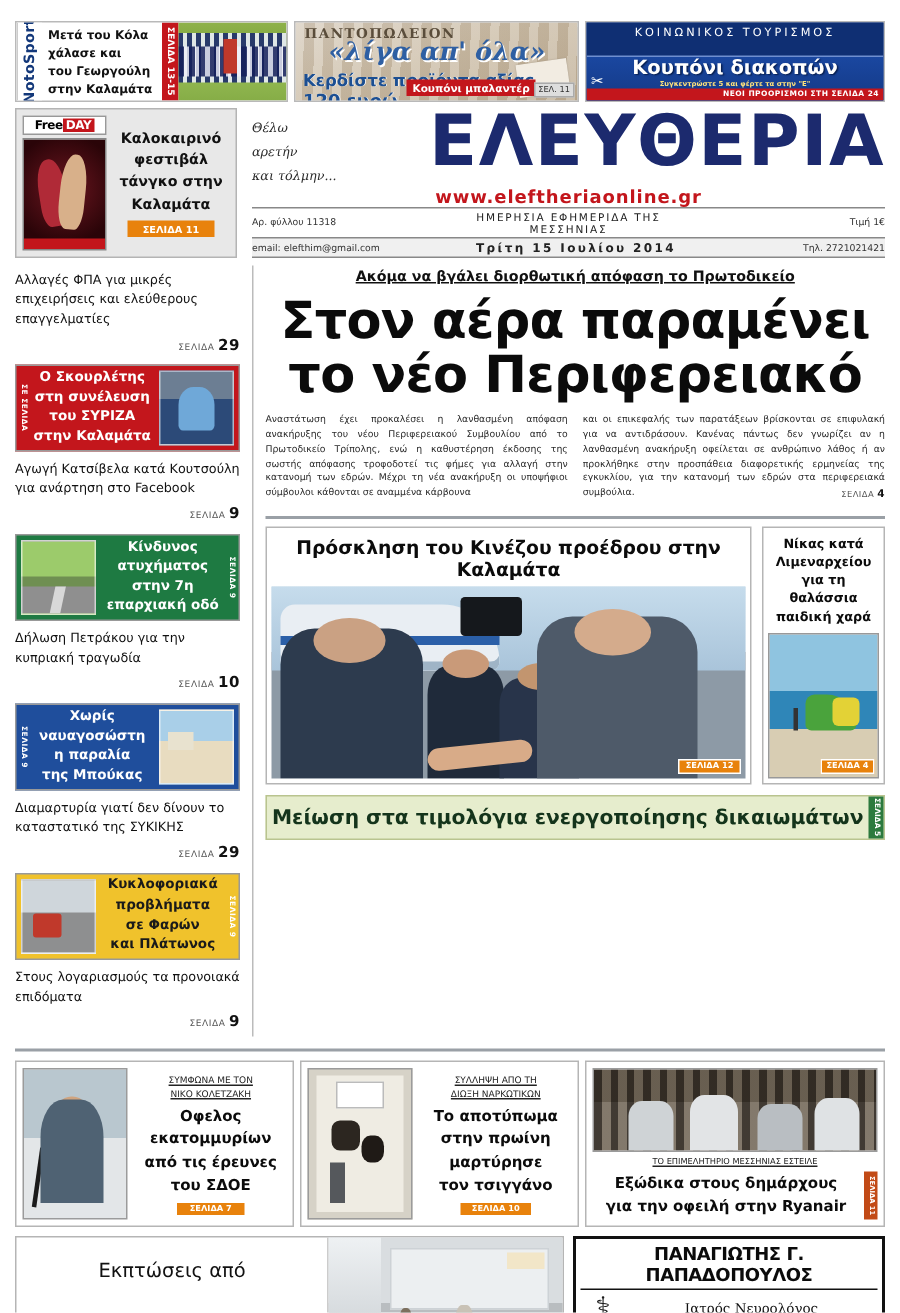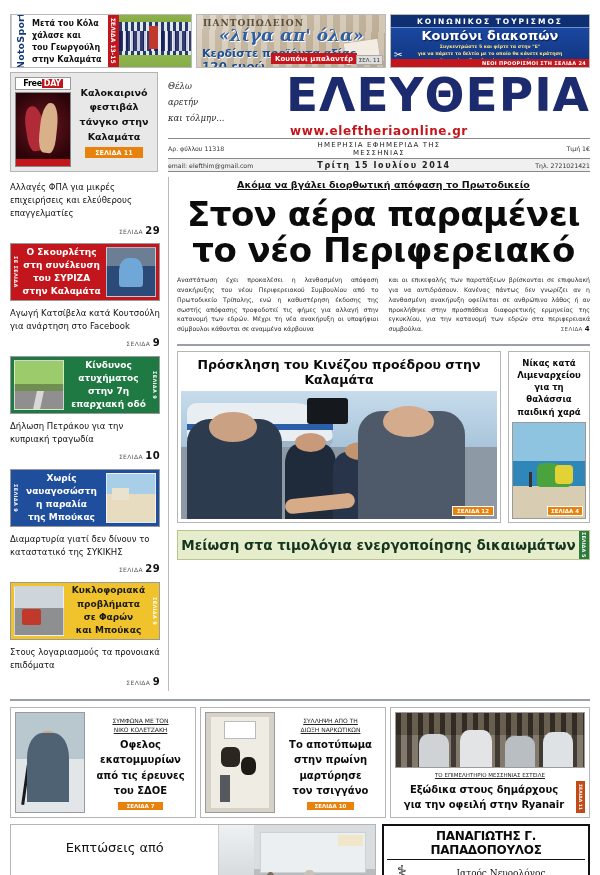--- a/index.html
+++ b/index.html
@@ -39,21 +39,21 @@
   .pp-script { position: absolute; top: 10px; left: 22px; font-family: "DejaVu Serif", "Liberation Serif", serif;
     font-style: italic; font-weight: bold; font-size: 17px; color: #2e5fa3; text-shadow: 1px 1px 0 #fff; }
   .pp-l1 { position: absolute; top: 32px; left: 5px; font-size: 11px; font-weight: bold; color: #1c4f92; text-shadow: .5px .5px 0 #fff; }
   .pp-l2 { position: absolute; top: 45px; left: 5px; font-size: 12px; font-weight: bold; color: #1c4f92; text-shadow: .5px .5px 0 #fff; }
   .pp-badge { position: absolute; bottom: 3px; left: 74px; background: #c3161c; color: #fff; font-size: 7px;
     font-weight: bold; padding: 1.5px 4px; }
   .pp-page { position: absolute; bottom: 2px; right: 2px; background: #ddd; color: #333; font-size: 5.5px; padding: 1px 2px; border: 1px solid #aaa; }
   .pp-pen { position: absolute; right: 6px; top: 26px; width: 34px; height: 22px; background: #f2ece2; transform: rotate(-8deg); box-shadow: 0 0 1px #9a8d79; }
 
   .ad-tourism { flex: 0 0 200px; border: 1px solid #b9b9b9; position: relative; overflow: hidden; background: #133a8c; }
-  .kt-head { background: #0f2f73; color: #fff; text-align: center; font-size: 7.5px; font-weight: bold; letter-spacing: 2px; padding: 2px 0 1px; border-bottom: 1px solid #6f8fd0; }
+  .kt-head { background: #0f2f73; color: #fff; text-align: center; font-size: 7.5px; font-weight: normal; letter-spacing: 2px; padding: 2px 0 11px; border-bottom: 1px solid #6f8fd0; }
   .kt-body { background: linear-gradient(#1a47a0, #12357f); padding: 1px 4px 2px; text-align: center; }
   .kt-title { color: #fff; font-size: 13px; font-weight: bold; line-height: 1.05; text-shadow: 1px 1px 1px #081e4e; }
   .kt-sub { color: #ffe27a; font-size: 4.6px; line-height: 1.35; font-weight: bold; padding: 1px 2px 0; }
   .kt-foot { position: absolute; left: 0; right: 0; bottom: 0; background: #c3161c; color: #fff; font-size: 5px; text-align: right; padding: 1px 3px; font-weight: bold; letter-spacing: .3px; }
   .kt-scissors { position: absolute; left: 3px; bottom: 7px; color: #fff; font-size: 10px; }
 
   
   .masthead-row { display: flex; padding: 0 10px; gap: 10px; height: 100px; }
 
   .ad-freeday { flex: 0 0 148px; border: 1px solid #b4b4b4; background: #e8e8e8; display: flex; padding: 4px; gap: 4px; }
@@ -362,21 +362,21 @@
         <span>Διαμαρτυρία γιατί δεν δίνουν το καταστατικό της ΣΥΚΙΚΗΣ</span>
         <span class="pg"><span>ΣΕΛΙΔΑ</span> <b>29</b></span>
       </div>
 
       <div class="teaser yellow">
         <div class="t-photo ph-traffic"></div>
         <div class="t-text">
           <div>Κυκλοφοριακά</div>
           <div>προβλήματα</div>
           <div>σε Φαρών</div>
-          <div>και Μπούκας</div>
+          <div>και Πλάτωνος</div>
         </div>
         <div class="t-side">ΣΕΛΙΔΑ 9</div>
       </div>
 
       <div class="brief">
         <span>Στους λογαριασμούς τα προνοιακά επιδόματα</span>
         <span class="pg"><span>ΣΕΛΙΔΑ</span> <b>9</b></span>
       </div>
     </div>
 

